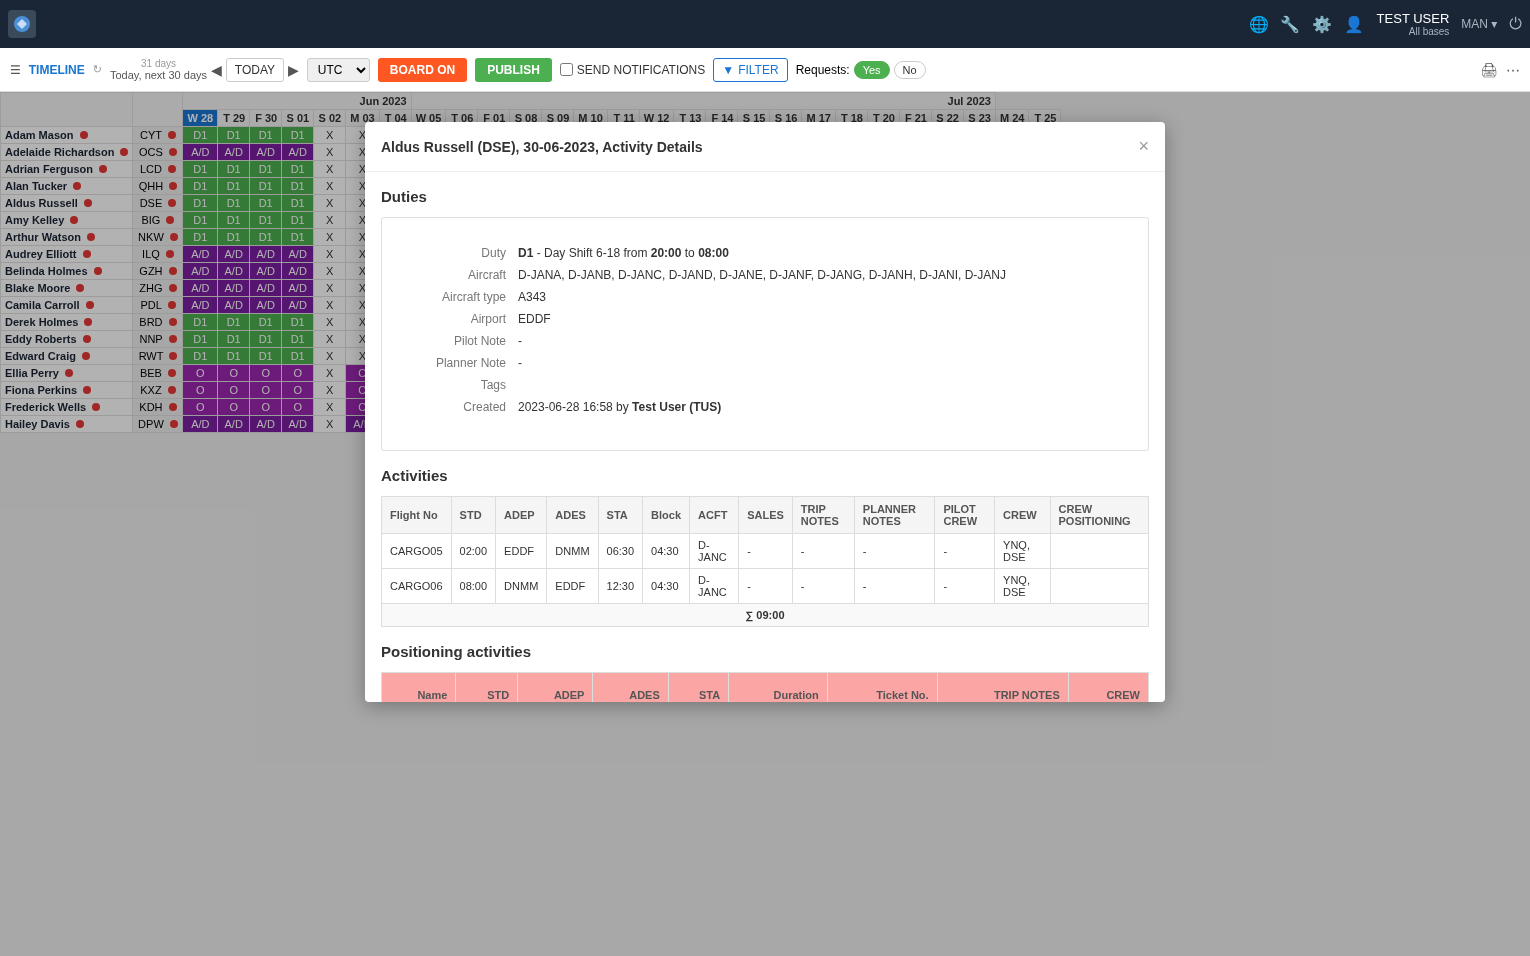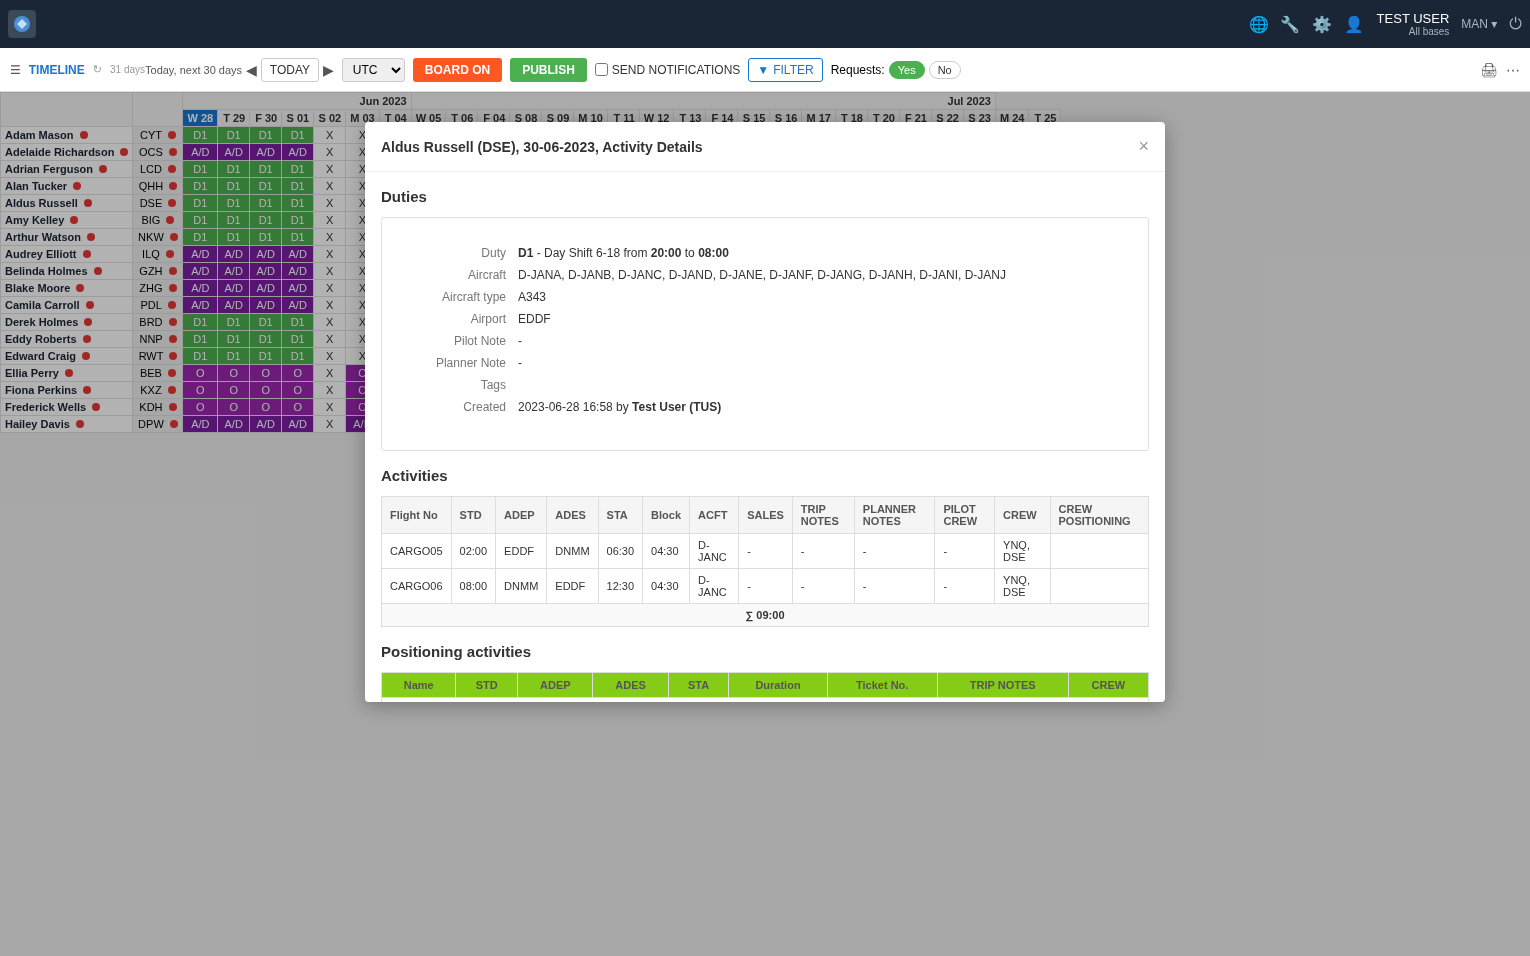--- a/index.html
+++ b/index.html
@@ -58,21 +58,21 @@
       padding: 4px 8px;
       border: 1px solid #ccc;
       border-radius: 3px;
       background: #fff;
       cursor: pointer;
       font-size: 12px;
       color: #333;
     }
     .timeline-icon { color: #555; }
     .date-nav { display: flex; align-items: center; gap: 4px; font-size: 12px; }
-    .date-label { display: flex; flex-direction: row; font-size: 11px; color: #555; align-items: center; }
+    .date-label { display: flex; flex-direction: column; font-size: 11px; color: #555; align-items: center; }
     .date-label span:first-child { font-size: 10px; color: #999; }
     .arrow-btn { background: none; border: none; cursor: pointer; font-size: 14px; color: #555; }
     .utc-select { border: 1px solid #ccc; border-radius: 3px; padding: 3px 6px; font-size: 12px; }
     .drafts-btn { background: #ff5722; color: #fff; border: none; padding: 5px 12px; border-radius: 3px; cursor: pointer; font-size: 12px; font-weight: bold; }
     .publish-btn { background: #4caf50; color: #fff; border: none; padding: 5px 12px; border-radius: 3px; cursor: pointer; font-size: 12px; font-weight: bold; }
     .filter-btn { display: flex; align-items: center; gap: 4px; color: #1976d2; cursor: pointer; font-size: 12px; border: 1px solid #1976d2; border-radius: 3px; padding: 4px 8px; }
     .requests-section { display: flex; align-items: center; gap: 4px; font-size: 12px; }
     .req-btn { padding: 2px 8px; border-radius: 10px; cursor: pointer; font-size: 11px; border: 1px solid #ccc; }
     .req-btn.yes { background: #4caf50; color: #fff; border-color: #4caf50; }
     .req-btn.no { background: #fff; color: #333; }
@@ -205,24 +205,24 @@
       font-weight: bold;
     }
 
     
     .pos-table {
       width: 100%;
       border-collapse: collapse;
       font-size: 11px;
     }
     .pos-table th {
-      background: #84cc16;
+      background: #fca5a5;
       border: 1px solid #ddd;
-      padding: 6px 8px;
-      text-align: center;
+      padding: 16px 8px;
+      text-align: right;
       font-weight: bold;
       color: #555;
     }
     .pos-table td {
       border: 1px solid #ddd;
       padding: 5px 8px;
       color: #333;
       text-align: center;
     }
     .no-data { color: #999; font-style: italic; text-align: center; padding: 12px; }
@@ -312,21 +312,21 @@
         <tr id="week-header-row">
             <th class="week-current" style="background: rgb(25, 118, 210); color: rgb(255, 255, 255); min-width: 32px;">W 28</th>
             <th style="min-width: 32px;">T 29</th>
             <th style="min-width: 32px;">F 30</th>
             <th style="min-width: 32px;">S 01</th>
             <th style="min-width: 32px;">S 02</th>
             <th style="min-width: 32px;">M 03</th>
             <th style="min-width: 32px;">T 04</th>
             <th style="min-width: 32px;">W 05</th>
             <th style="min-width: 32px;">T 06</th>
-            <th style="min-width: 32px;">F 04</th>
+            <th style="min-width: 32px;">F 01</th>
             <th style="min-width: 32px;">S 08</th>
             <th style="min-width: 32px;">S 09</th>
             <th style="min-width: 32px;">M 10</th>
             <th style="min-width: 32px;">T 11</th>
             <th style="min-width: 32px;">W 12</th>
             <th style="min-width: 32px;">T 13</th>
             <th style="min-width: 32px;">F 14</th>
             <th style="min-width: 32px;">S 15</th>
             <th style="min-width: 32px;">S 16</th>
             <th style="min-width: 32px;">M 17</th>

